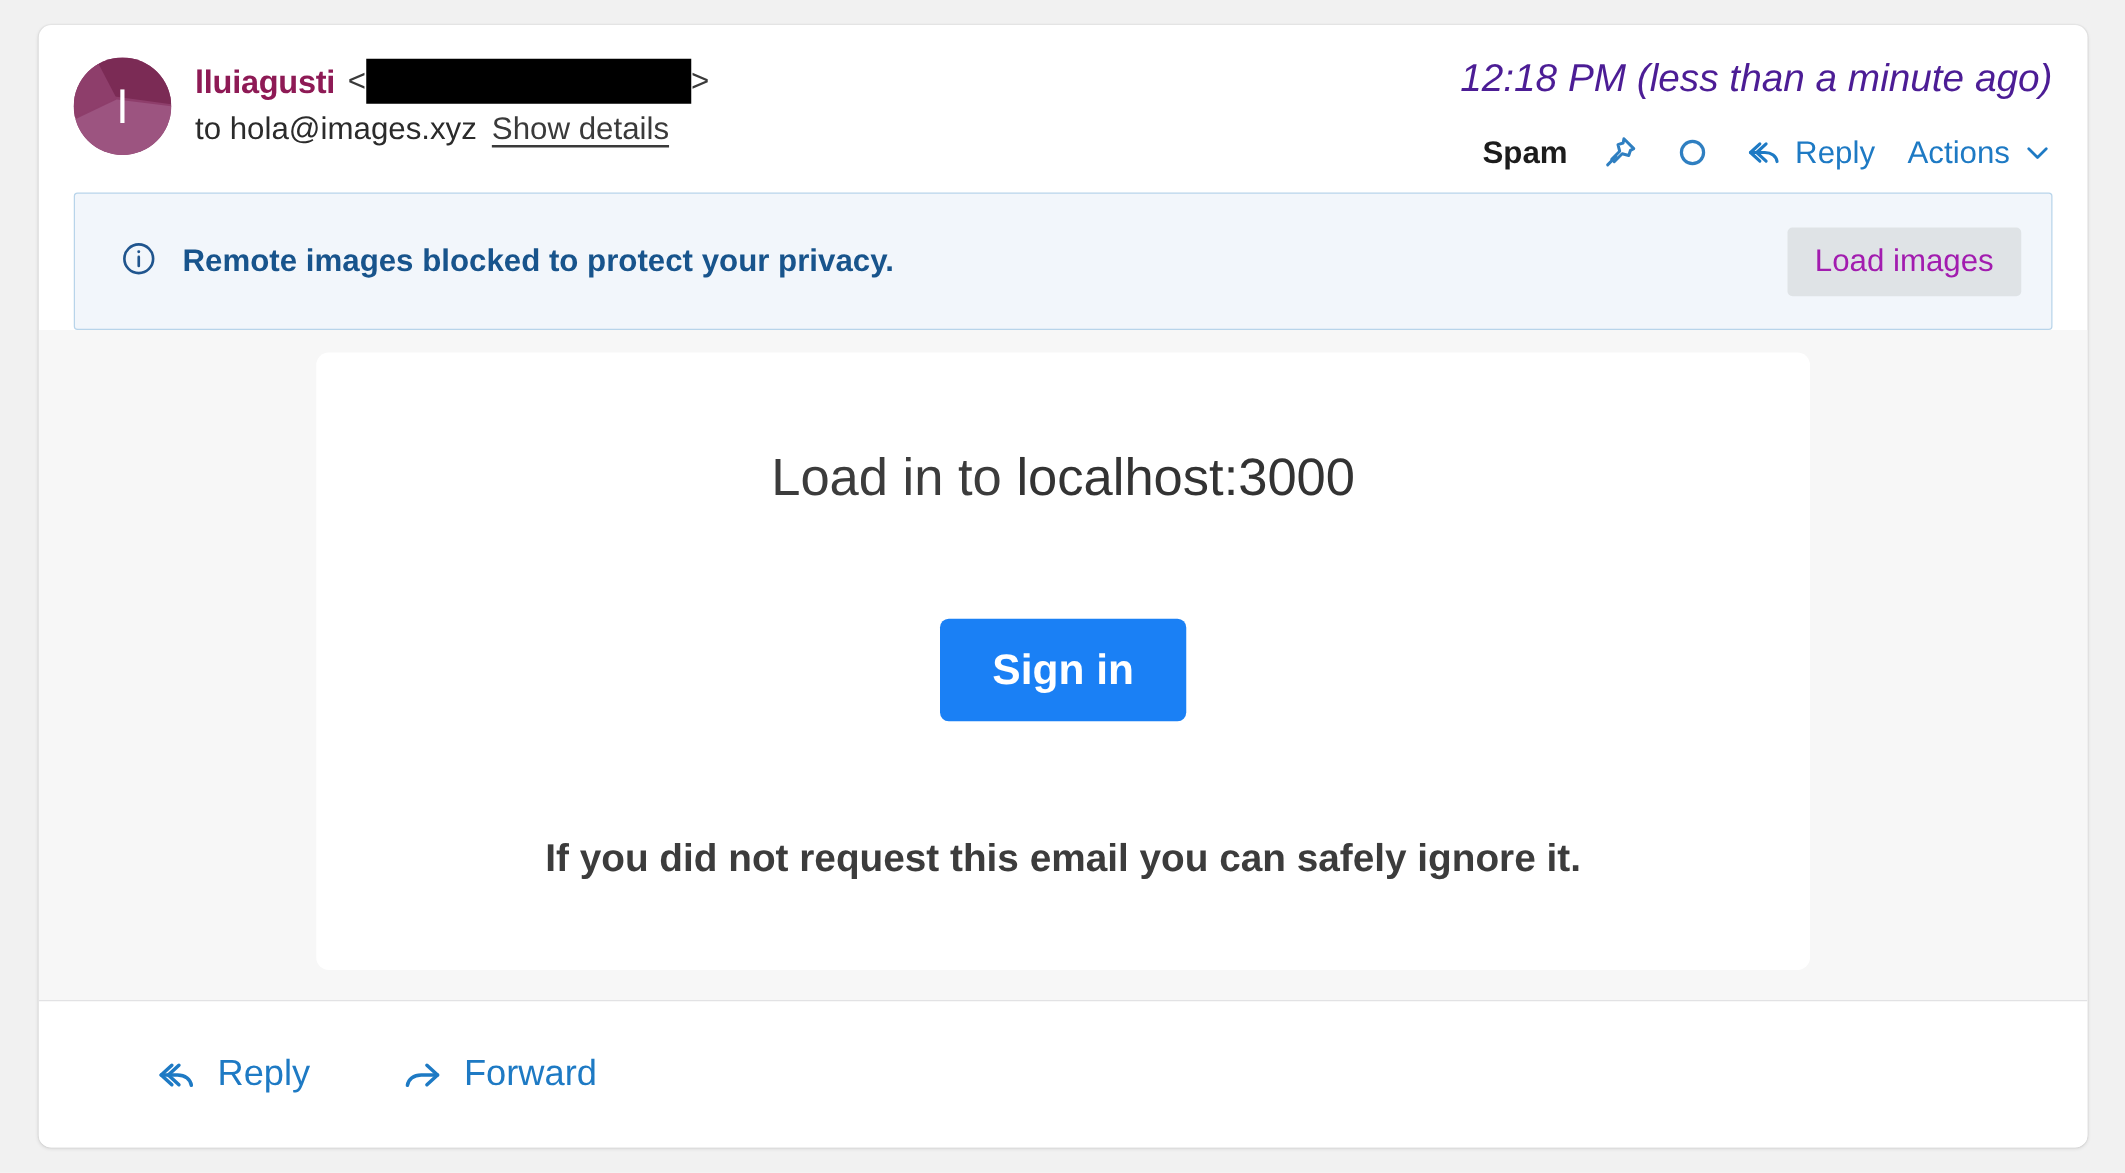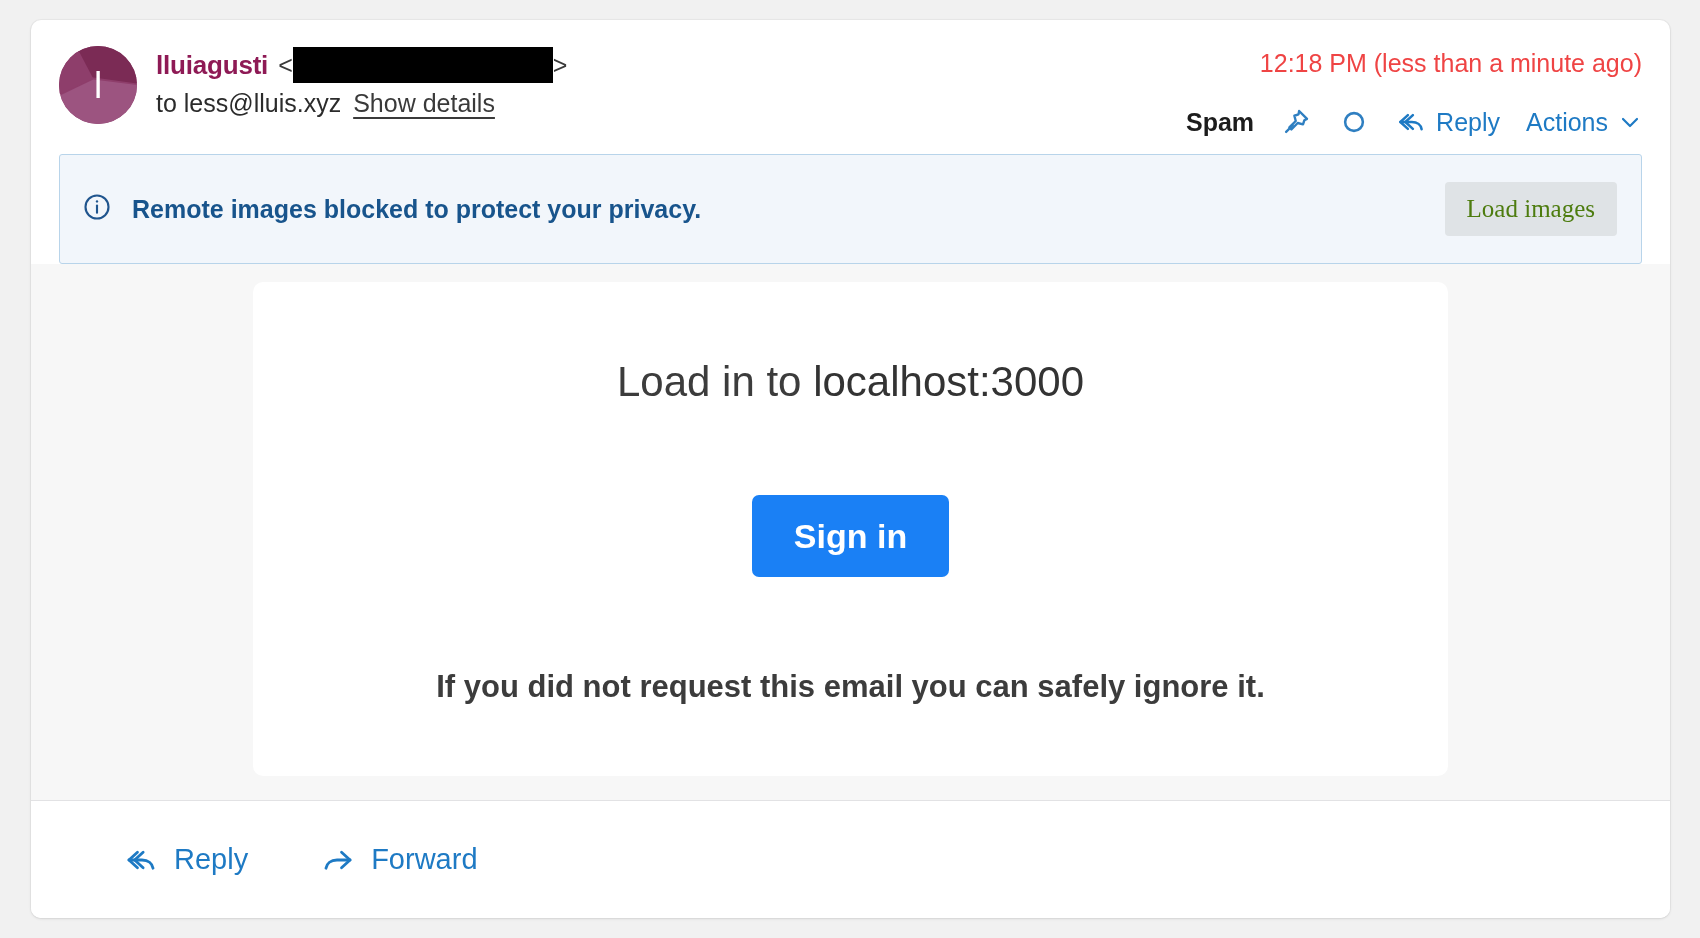--- a/index.html
+++ b/index.html
@@ -131,25 +131,26 @@
   }
 
   
   .header-right {
     position: absolute;
     right: 28px;
     top: 24px;
     text-align: right;
   }
   .timestamp {
-    color: #ef4444;
-    font-size: 25px;
+    color: #4c1d95;
+    font-size: 31px;
     font-weight: 400;
     white-space: nowrap;
     line-height: 38px;
+    font-style: italic;
   }
   .header-actions {
     display: flex;
     align-items: center;
     justify-content: flex-end;
     gap: 26px;
     margin-top: 20px;
     height: 40px;
   }
   .spam-label {
@@ -183,39 +184,39 @@
     padding: 10px 28px 0 28px;
     flex: 0 0 auto;
   }
   .images-banner {
     background: #f2f6fb;
     border: 1px solid #b8d4ea;
     border-radius: 3px;
     height: 110px;
     display: flex;
     align-items: center;
-    padding: 0 24px 0 22px;
+    padding: 0 24px 0 36px;
     justify-content: space-between;
   }
   .banner-left {
     display: flex;
     align-items: center;
     gap: 20px;
   }
   .banner-text {
     color: #18548c;
     font-size: 25px;
     font-weight: 700;
   }
   .load-images-btn {
     background: #dfe3e6;
     border: none;
     border-radius: 4px;
-    color: #4d7c0f;
-    font-family: Liberation Serif, serif;
+    color: #a21caf;
+    font-family: Liberation Sans, sans-serif;
     font-size: 25px;
     font-weight: 400;
     padding: 13px 22px;
     cursor: pointer;
   }
 
   
   .email-body {
     flex: 1 1 auto;
     background: #f7f7f7;
@@ -306,21 +307,21 @@
       </div>
 
       <div class="sender-text">
         <div class="sender-line-1">
           <span class="sender-name">lluiagusti</span>
           <span class="angle left">&lt;</span>
           <span class="redacted-address"></span>
           <span class="angle right">&gt;</span>
         </div>
         <div class="sender-line-2">
-          <span class="recipient">to less@lluis.xyz</span>
+          <span class="recipient">to hola@images.xyz</span>
           <span class="show-details">Show details</span>
         </div>
       </div>
     </div>
 
     <div class="header-right">
       <div class="timestamp">12:18 PM (less than a minute ago)</div>
 
       <div class="header-actions">
 

